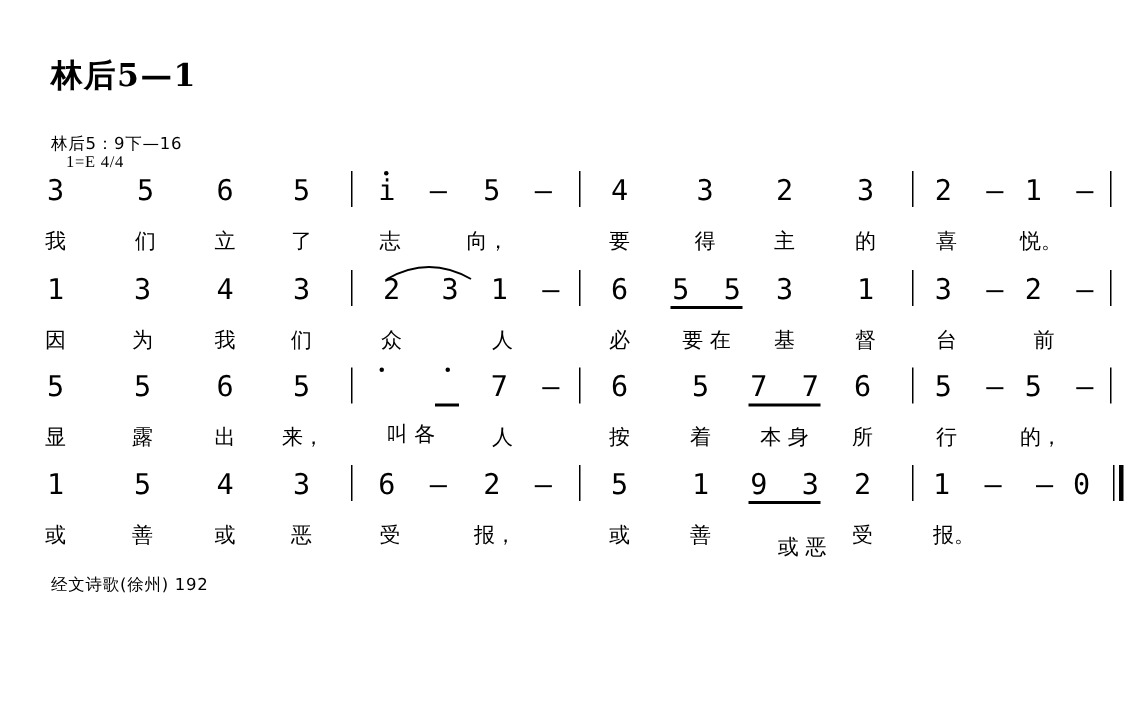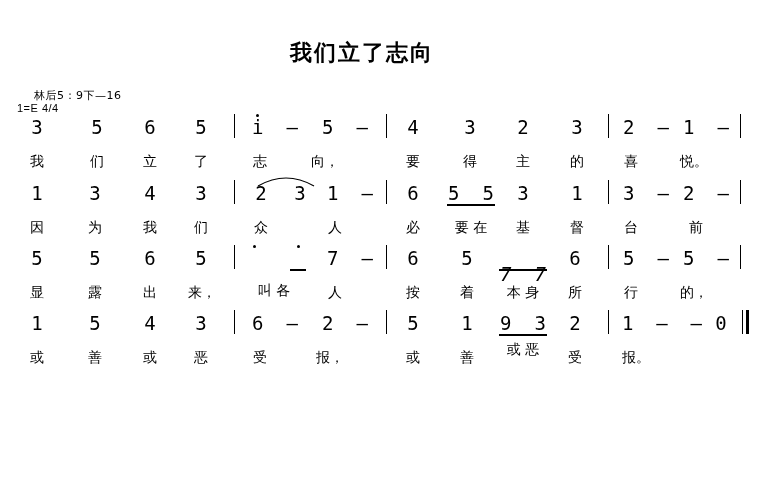--- a/index.html
+++ b/index.html
@@ -21,23 +21,23 @@
   .hdr-title{
     position:absolute;left:290px;top:38px;
     font-family:"DejaVu Serif","Liberation Serif",serif;
     font-weight:bold;font-size:22px;letter-spacing:2px;
   }
   .meta1{
     position:absolute;left:34px;top:88px;
     font-size:11px;letter-spacing:0.5px;
   }
   .meta2{
-    position:absolute;left:17px;top:102px;
+    position:absolute;left:44px;top:102px;
     font-size:11px;letter-spacing:0.5px;
-    font-family:Liberation Sans, sans-serif;
+    font-family:Liberation Serif, serif;
   }
   .footer{
     position:absolute;left:34px;top:382px;
     font-size:11px;letter-spacing:0.5px;
   }
 
   
   .system{position:absolute;left:0;width:761px;height:62px;}
   .sys-notes{
     position:absolute;left:0;top:0;width:761px;height:32px;
@@ -74,21 +74,21 @@
     position:absolute;height:1.6px;background:#000;
   }
   .dotted{position:absolute;width:3px;height:3px;border-radius:50%;background:#000;}
   .slur{position:absolute;}
 </style>
 </head>
 <body>
 
 <div class="sheet">
 
-  <div class="hdr-title">我们立了志向</div>
+  <div class="hdr-left">林后5—1</div>
   <div class="meta1">林后5：9下—16</div>
   <div class="meta2">1=E  4/4</div>
 
   <div class="system" style="top:112px;">
     <div class="sys-notes">
       <div class="cell" style="left:22px;top:4px;width:30px;">3</div>
       <div class="cell" style="left:82px;top:4px;width:30px;">5</div>
       <div class="cell" style="left:135px;top:4px;width:30px;">6</div>
       <div class="cell" style="left:186px;top:4px;width:30px;">5</div>
       <div class="bar" style="left:234px;"></div>
@@ -168,21 +168,21 @@
       <div class="cell" style="left:135px;top:4px;width:30px;">6</div>
       <div class="cell" style="left:186px;top:4px;width:30px;">5</div>
       <div class="bar" style="left:234px;"></div>
       <div class="dotted" style="left:253px;top:2px;"></div>
       <div class="dotted" style="left:297px;top:2px;"></div>
       <div class="underline-pair" style="left:290px;top:26px;width:16px;"></div>
       <div class="cell" style="left:320px;top:4px;width:60px;">7  –</div>
       <div class="bar" style="left:386px;"></div>
       <div class="cell" style="left:398px;top:4px;width:30px;">6</div>
       <div class="cell" style="left:452px;top:4px;width:30px;">5</div>
-      <div class="cell" style="left:495px;top:20px;width:56px;font-style:italic;">7  7</div>
+      <div class="cell" style="left:495px;top:4px;width:56px;">7  7</div>
       <div class="underline-pair" style="left:499px;top:26px;width:48px;"></div>
       <div class="cell" style="left:560px;top:4px;width:30px;">6</div>
       <div class="bar" style="left:608px;"></div>
       <div class="cell" style="left:616px;top:4px;width:60px;">5  –</div>
       <div class="cell" style="left:676px;top:4px;width:60px;">5  –</div>
       <div class="bar" style="left:740px;"></div>
     </div>
     <div class="sys-lyrics">
       <div class="lyr" style="left:22px;top:10px;width:30px;">显</div>
       <div class="lyr" style="left:80px;top:10px;width:30px;">露</div>
@@ -224,20 +224,21 @@
     </div>
     <div class="sys-lyrics">
       <div class="lyr" style="left:22px;top:10px;width:30px;">或</div>
       <div class="lyr" style="left:80px;top:10px;width:30px;">善</div>
       <div class="lyr" style="left:135px;top:10px;width:30px;">或</div>
       <div class="lyr" style="left:186px;top:10px;width:30px;">恶</div>
       <div class="lyr" style="left:245px;top:10px;width:30px;">受</div>
       <div class="lyr" style="left:308px;top:10px;width:44px;">报，</div>
       <div class="lyr" style="left:398px;top:10px;width:30px;">或</div>
       <div class="lyr" style="left:452px;top:10px;width:30px;">善</div>
-      <div class="lyr" style="left:495px;top:2px;width:56px;">或 恶</div>
+      <div class="lyr" style="left:495px;top:18px;width:56px;text-align:right;">或 恶</div>
       <div class="lyr" style="left:560px;top:10px;width:30px;">受</div>
       <div class="lyr" style="left:614px;top:10px;width:44px;">报。</div>
     </div>
   </div>
 
+  <div class="footer">经文诗歌(徐州)  192</div>
 
 </div>
 
 </body></html>

